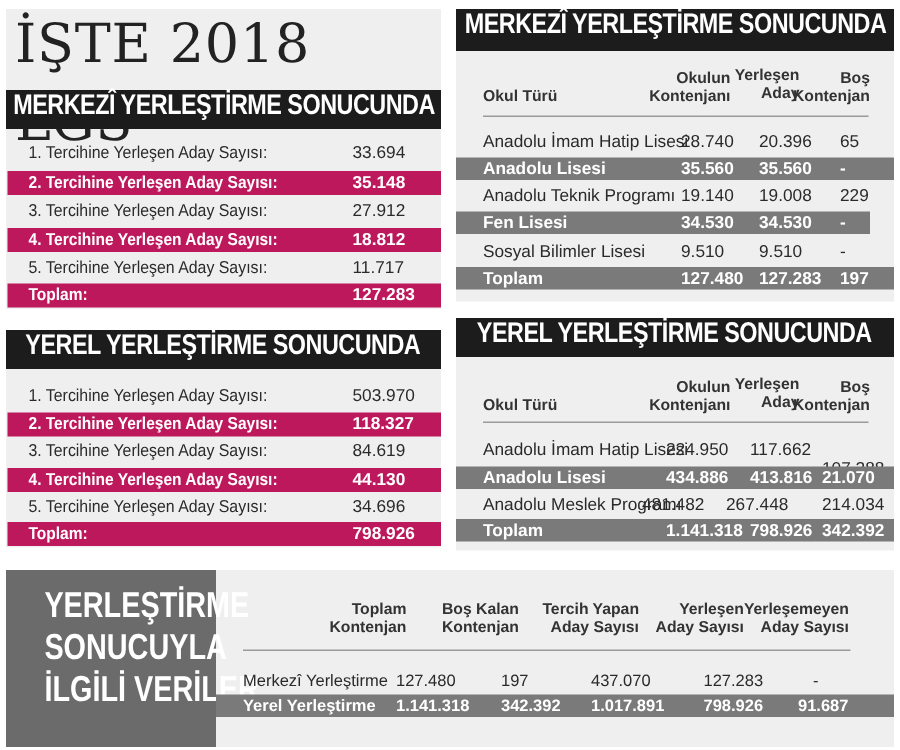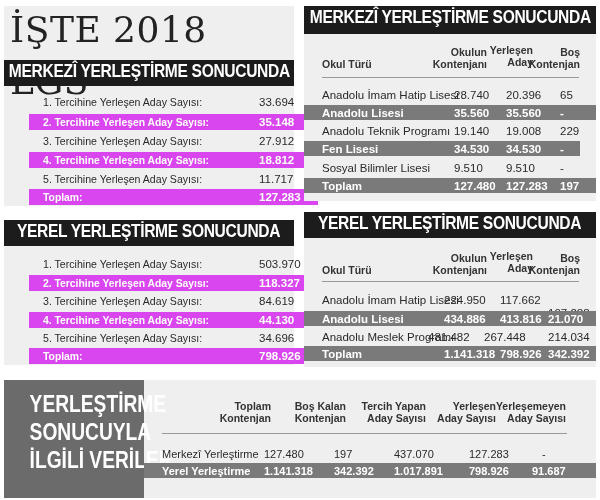--- a/index.html
+++ b/index.html
@@ -19,25 +19,25 @@
     position: absolute; background: #1c1c1c; color: #fff;
     font-family: "Liberation Sans", sans-serif; font-weight: bold;
     text-align: center; font-size: 19px; letter-spacing: -0.4px;
     display: flex; align-items: flex-start; justify-content: center;
   }
   .black-bar span { display: inline-block; transform: scaleX(0.82); white-space: nowrap; }
 
   
   .row {
     position: absolute; left: 5px; width: 289px; height: 16px;
-    font-size: 11.5px; display: flex; align-items: center; margin-left: 24px;
+    font-size: 11.5px; display: flex; align-items: center;
   }
   .row .lbl { position: absolute; left: 14px; white-space: nowrap; transform-origin: left center; transform: scaleX(0.92); }
   .row .val { position: absolute; left: 230px; white-space: nowrap; }
-  .row.dark { background: #d946ef; color: #fff; font-weight: bold; }
+  .row.dark { background: #be185d; color: #fff; font-weight: bold; }
   .row.dark .lbl { transform: scaleX(0.9); }
 
   
   .trow { position: absolute; height: 15px; font-size: 11.5px; display: flex; align-items: center; }
   .trow > span { position: absolute; white-space: nowrap; }
   .trow.dark { background: #7a7a7a; color: #fff; font-weight: bold; }
 
   .thead { position: absolute; font-size: 10.5px; font-weight: bold; line-height: 12px; color: #333; }
   .thead span { position: absolute; white-space: nowrap; }
   .thead .r { text-align: right; }

